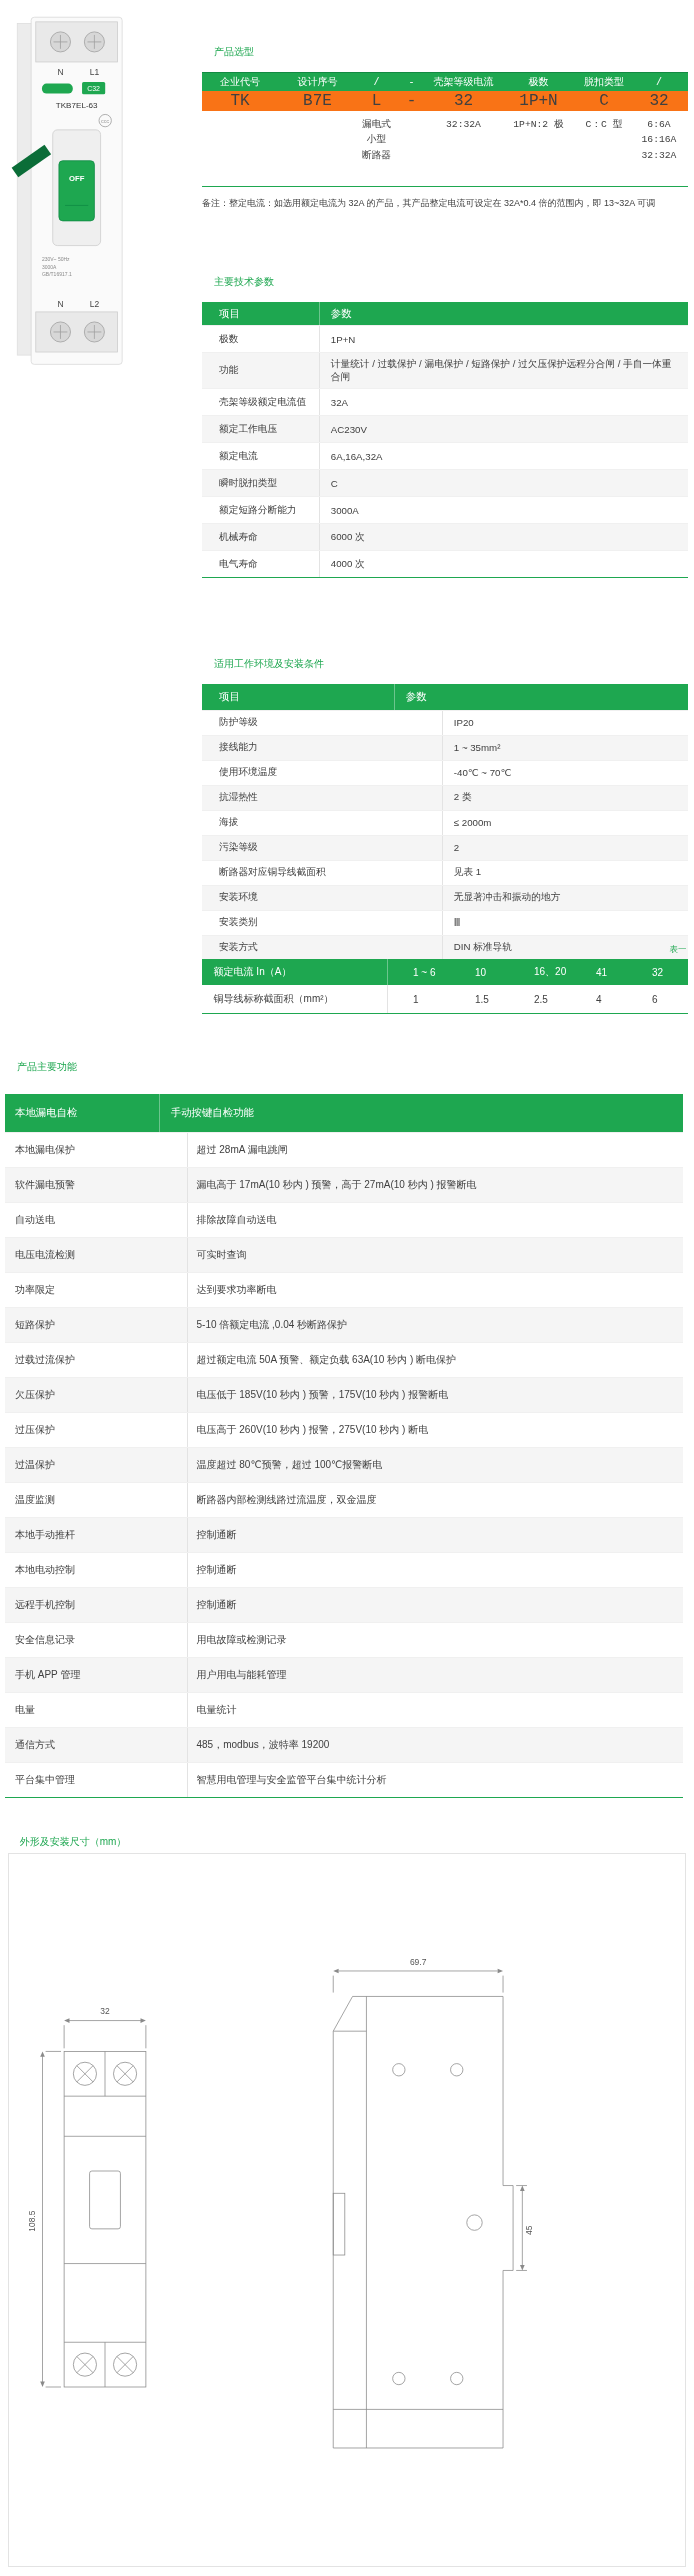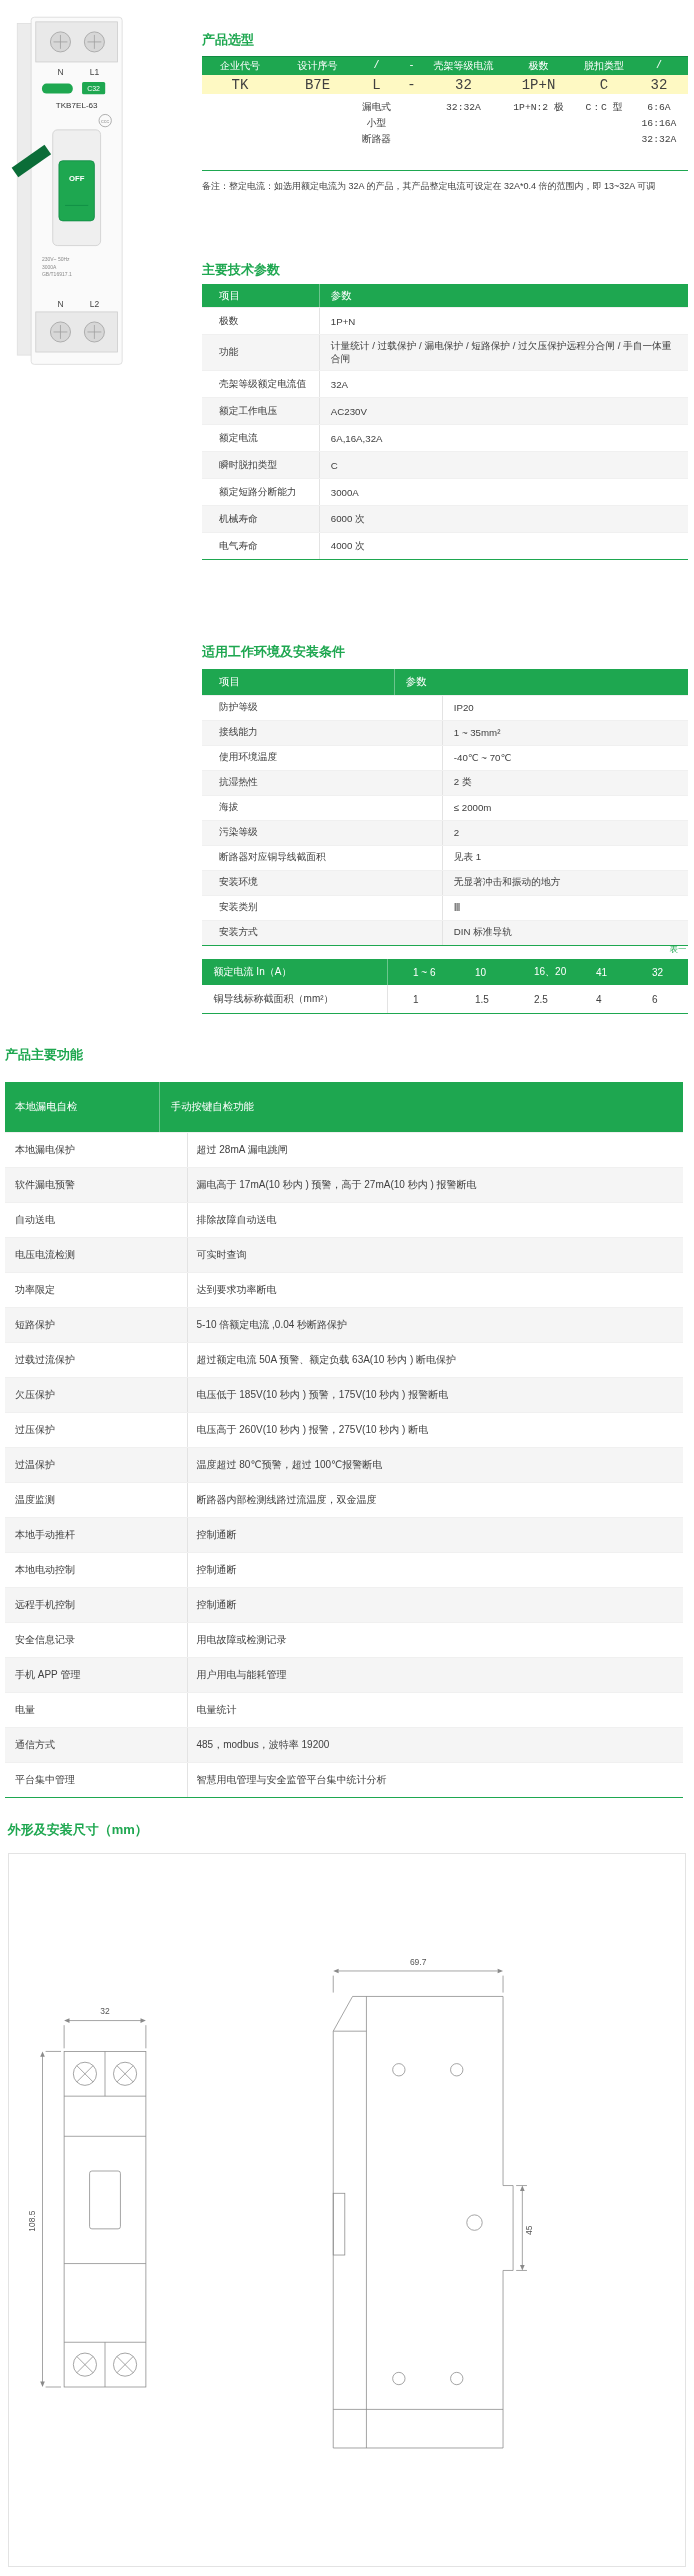--- a/index.html
+++ b/index.html
@@ -1,28 +1,28 @@
 <!DOCTYPE html>
 <html style="--green: #1ea750;font-size:12.4px"><head>
 <meta charset="utf-8">
 <style>
   :root{ --green:#1ea750; }
   *{ box-sizing:border-box; }
   html,body{ margin:0; padding:0; }
   body{ background:#ffffff; font-family:"Liberation Sans","DejaVu Sans",sans-serif; color:#404040; }
   #page{ position:relative; width:695px; height:2576px; margin:0 auto; background:#fff; overflow:hidden; }
   .abs{ position:absolute; }
-  .sec-title{ margin:0; font-size:13px; font-weight:bold; color:var(--green); line-height:17px; }
+  .sec-title{ margin:12px; font-size:10px; font-weight:normal; color:var(--green); line-height:17px; }
 
   
   .sel-table{ margin-top:7.7px; border-bottom:1.5px solid var(--green); }
   .sel-grid{ display:grid; grid-template-columns:76px 79px 39px 31px 73px 77px 54px 56px; text-align:center;font-family:Liberation Mono, monospace; }
   .sel-grid > div{ display:flex; align-items:center; justify-content:center; }
   .sel-head{ background:var(--green); border-top:1.5px solid #128a42; color:#fff; font-size:10px; height:19.3px; }
-  .sel-r1{ background:#fef9c3; font-size:14px; height:19.3px;text-align:center; }
+  .sel-r1{ background:#f97316; font-size:16px; height:19.3px;text-align:center; }
   .sel-r2{ font-size:9.7px; padding:6.2px 0 23px; }
   .sel-r2 > div{ white-space:pre-line; line-height:1.6; align-items:flex-start; }
   .note{ margin:9.3px 0 0; font-size:9px; color:#404040; }
 
   
   .kv{ border-bottom:1.5px solid var(--green); margin-top:6.2px; }
   .kv-head{ display:grid; background:var(--green); color:#fff; font-size:10.4px; }
   .kv-head > div{ display:flex; align-items:center; padding-left:10.8px; }
   .kv-head > div:last-child{ border-left:0.8px solid rgba(255,255,255,.35); }
   .trow{ display:grid; font-size:9.7px; border-top:0.8px solid #f0f0f0; align-items:stretch; }
@@ -36,21 +36,21 @@
   .kv-tech .trow{ min-height:27px; }
 
   .kv-env{ margin-top:9.3px; }
   .kv-env .kv-head, .kv-env .trow{ grid-template-columns:192px 1fr; }
   .kv-env .kv-head{ height:25.5px; }
   .kv-env .kv-head > div:first-child{ padding-left:17px; }
   .kv-env .trow{ min-height:25px;gap:48px; }
 
   .kv-fn{ margin-top:18.5px; }
   .kv-fn .kv-head, .kv-fn .trow{ grid-template-columns:154px 1fr; }
-  .kv-fn .kv-head{ height:50px; }
+  .kv-fn .kv-head{ height:38px; }
   .kv-fn .kv-head > div:first-child{ padding-left:10px; }
   .kv-fn .trow{ min-height:35px; font-size:10px;gap:28px; }
   .kv-fn .trow .c1{ padding-left:10px; }
   .kv-fn .trow .c2{ padding-left:8.5px; }
 
   
   .t1-tag{ color:var(--green); font-size:8.5px; text-align:right; margin:0 1.5px 3.1px 0; }
   .t1-grid{ display:grid; grid-template-columns:185px 63px 59px 62px 56px 62px; font-size:10px; }
   .t1-grid > div{ display:flex; align-items:center; padding-left:25px; }
   .t1-grid > div:first-child{ padding-left:11.6px; }

